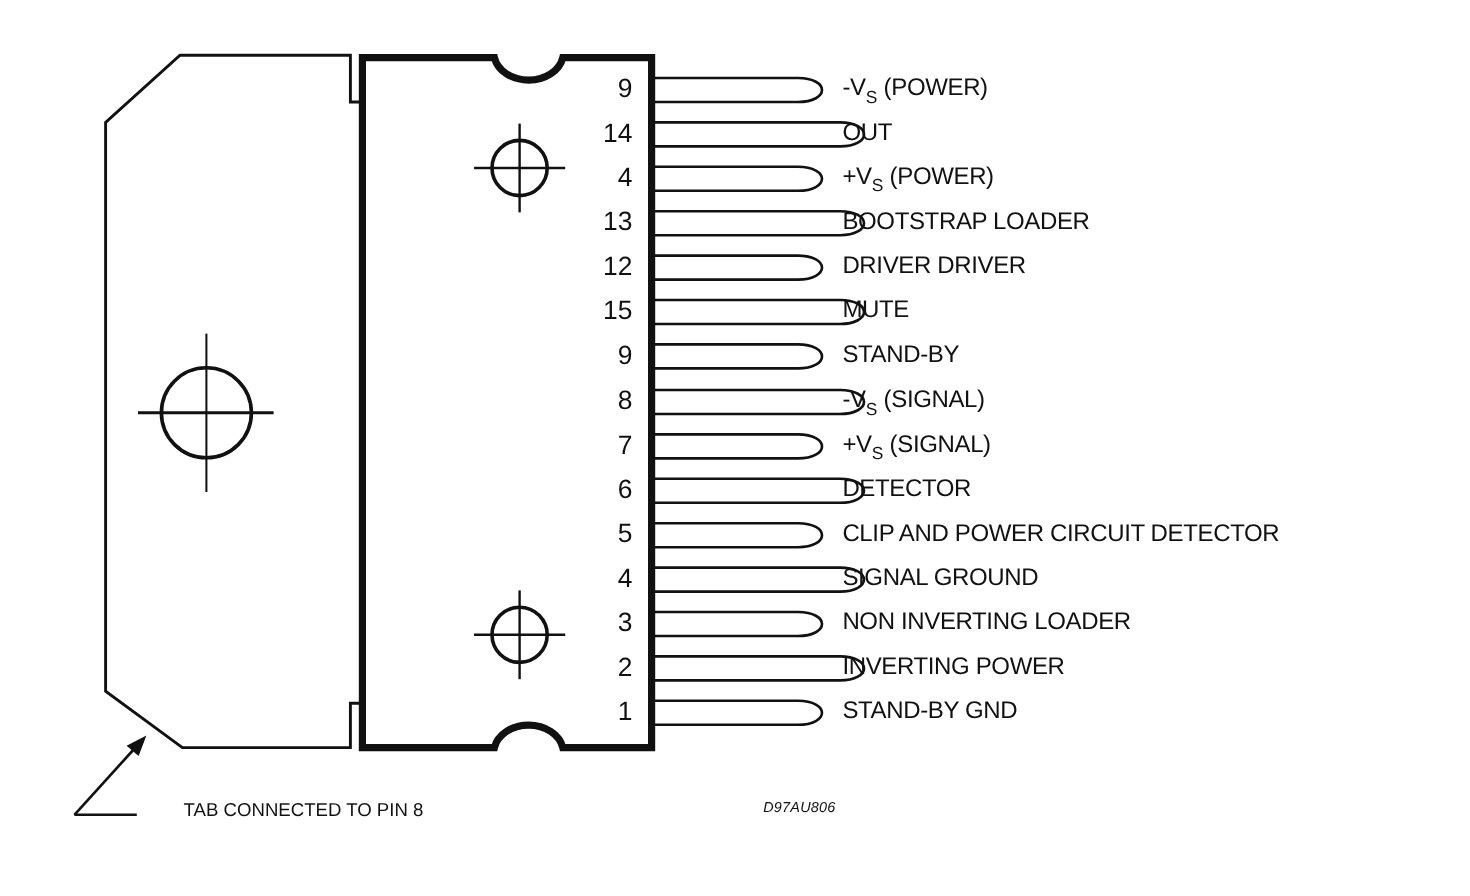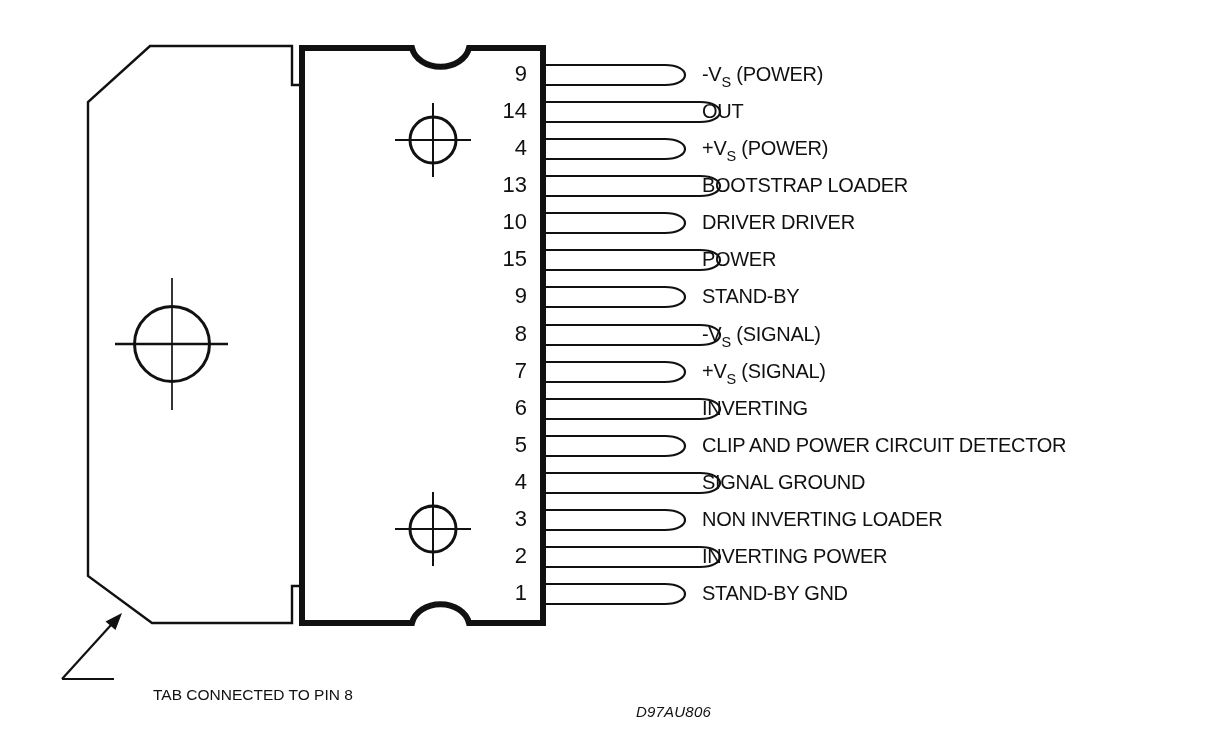--- a/index.html
+++ b/index.html
@@ -52,32 +52,32 @@
   .pin-label sub {
     font-size: 14.5px;
     line-height: 0;
     position: relative;
     top: 1px;
     letter-spacing: 0;
   }
   .tab-note {
     position: absolute;
     left: 153px;
-    top: 695px;
+    top: 676px;
     transform: translateY(-50%);
     font-size: 15.5px;
     letter-spacing: 0;
     white-space: nowrap;
   }
   .diagram-code {
     position: absolute;
     left: 636px;
-    top: 711px;
+    top: 673px;
     transform: translateY(-50%);
-    font-size: 15px;
+    font-size: 12px;
     font-style: italic;
     letter-spacing: 0.2px;
     white-space: nowrap;
   }
 </style>
 </head>
 <body>
 
 <div class="stage">
 
@@ -144,42 +144,42 @@
   </div>
   <div class="pin-row" style="top:149px">
     <div class="pin-num">4</div>
     <div class="pin-label"><span>+V</span><sub>S</sub><span> (POWER)</span></div>
   </div>
   <div class="pin-row" style="top:186px">
     <div class="pin-num">13</div>
     <div class="pin-label"><span>BOOTSTRAP LOADER</span><sub></sub><span></span></div>
   </div>
   <div class="pin-row" style="top:223px">
-    <div class="pin-num">10</div>
+    <div class="pin-num">12</div>
     <div class="pin-label"><span>DRIVER DRIVER</span><sub></sub><span></span></div>
   </div>
   <div class="pin-row" style="top:260px">
     <div class="pin-num">15</div>
-    <div class="pin-label"><span>POWER</span><sub></sub><span></span></div>
+    <div class="pin-label"><span>MUTE</span><sub></sub><span></span></div>
   </div>
   <div class="pin-row" style="top:297px">
     <div class="pin-num">9</div>
     <div class="pin-label"><span>STAND-BY</span><sub></sub><span></span></div>
   </div>
   <div class="pin-row" style="top:335px">
     <div class="pin-num">8</div>
     <div class="pin-label"><span>-V</span><sub>S</sub><span> (SIGNAL)</span></div>
   </div>
   <div class="pin-row" style="top:372px">
     <div class="pin-num">7</div>
     <div class="pin-label"><span>+V</span><sub>S</sub><span> (SIGNAL)</span></div>
   </div>
   <div class="pin-row" style="top:409px">
     <div class="pin-num">6</div>
-    <div class="pin-label"><span>INVERTING</span><sub></sub><span></span></div>
+    <div class="pin-label"><span>DETECTOR</span><sub></sub><span></span></div>
   </div>
   <div class="pin-row" style="top:446px">
     <div class="pin-num">5</div>
     <div class="pin-label"><span>CLIP AND POWER CIRCUIT DETECTOR</span><sub></sub><span></span></div>
   </div>
   <div class="pin-row" style="top:483px">
     <div class="pin-num">4</div>
     <div class="pin-label"><span>SIGNAL GROUND</span><sub></sub><span></span></div>
   </div>
   <div class="pin-row" style="top:520px">

